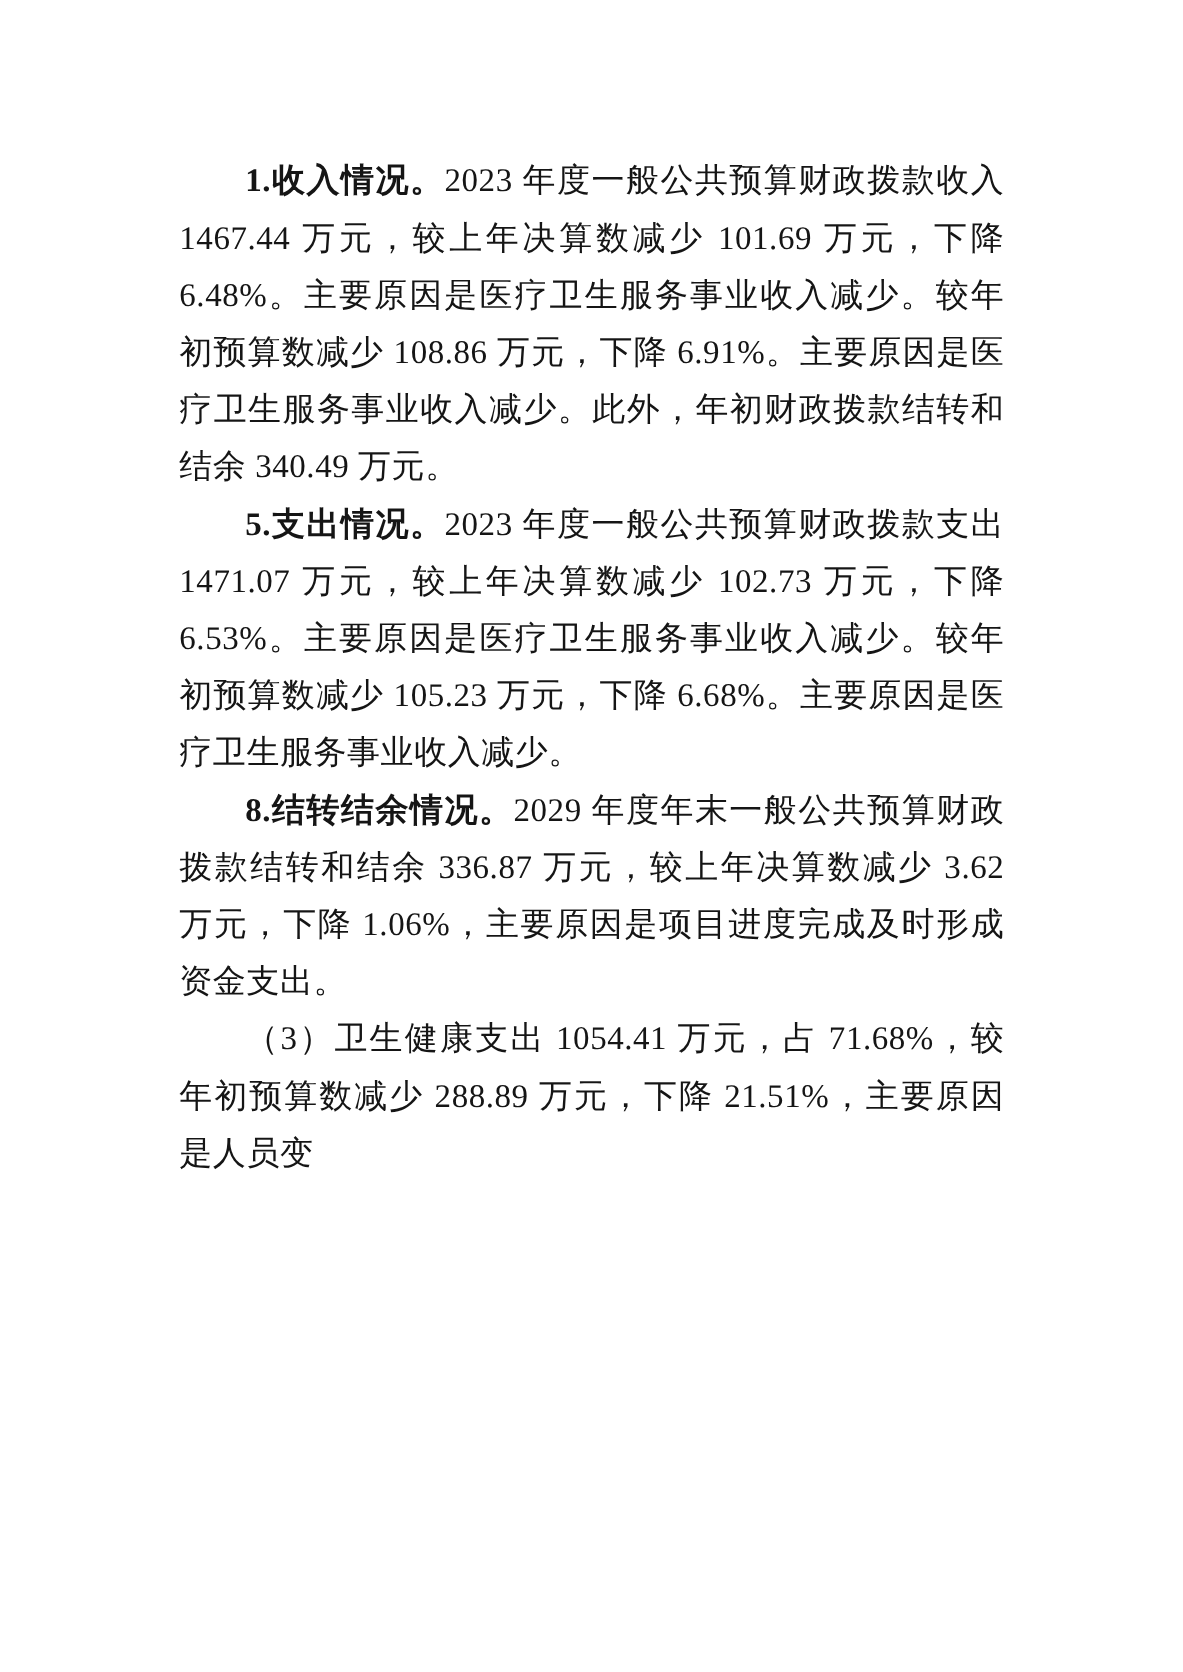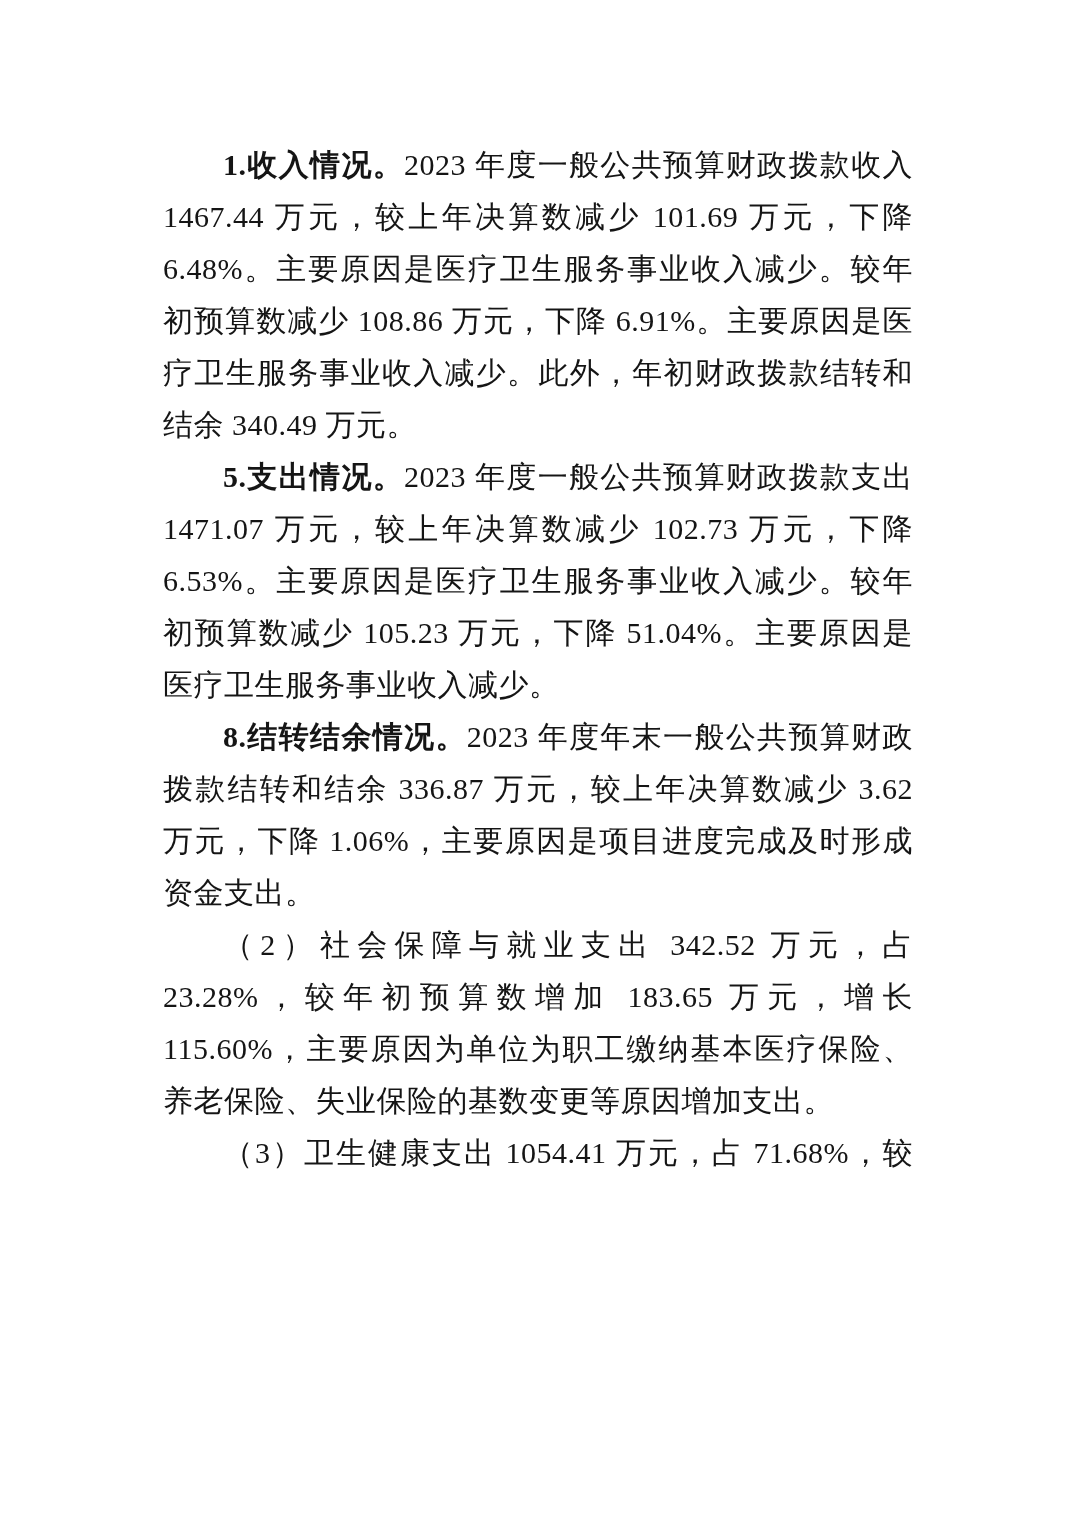--- a/index.html
+++ b/index.html
@@ -49,27 +49,26 @@
 </style>
 </head>
 <body>
 
 <div class="page">
 
   <div class="content">
 
     <p class="para"><strong class="head">1.收入情况。</strong><span>2023 年度一般公共预算财政拨款收入 1467.44 万元，较上年决算数减少 101.69 万元，下降 6.48%。主要原因是医疗卫生服务事业收入减少。较年初预算数减少 108.86 万元，下降 6.91%。主要原因是医疗卫生服务事业收入减少。此外，年初财政拨款结转和结余 340.49 万元。</span></p>
 
-    <p class="para"><strong class="head">5.支出情况。</strong><span>2023 年度一般公共预算财政拨款支出 1471.07 万元，较上年决算数减少 102.73 万元，下降 6.53%。主要原因是医疗卫生服务事业收入减少。较年初预算数减少 105.23 万元，下降 51.04%。主要原因是医疗卫生服务事业收入减少。</span></p>
+    <p class="para"><strong class="head">5.支出情况。</strong><span>2023 年度一般公共预算财政拨款支出 1471.07 万元，较上年决算数减少 102.73 万元，下降 6.53%。主要原因是医疗卫生服务事业收入减少。较年初预算数减少 105.23 万元，下降 6.68%。主要原因是医疗卫生服务事业收入减少。</span></p>
 
-    <p class="para"><strong class="head">8.结转结余情况。</strong><span>2023 年度年末一般公共预算财政拨款结转和结余 336.87 万元，较上年决算数减少 3.62 万元，下降 1.06%，主要原因是项目进度完成及时形成资金支出。</span></p>
+    <p class="para"><strong class="head">8.结转结余情况。</strong><span>2029 年度年末一般公共预算财政拨款结转和结余 336.87 万元，较上年决算数减少 3.62 万元，下降 1.06%，主要原因是项目进度完成及时形成资金支出。</span></p>
 
 
 
-    <p class="para"><strong class="head"></strong><span>（2）社会保障与就业支出 342.52 万元，占 23.28%，较年初预算数增加 183.65 万元，增长 115.60%，主要原因为单位为职工缴纳基本医疗保险、养老保险、失业保险的基数变更等原因增加支出。</span></p>
 
     <p class="para"><strong class="head"></strong><span>（3）卫生健康支出 1054.41 万元，占 71.68%，较年初预算数减少 288.89 万元，下降 21.51%，主要原因是人员变</span></p>
 
   </div>
 
   <div class="footer">- 4 -</div>
 
 </div>
 
 </body></html>

